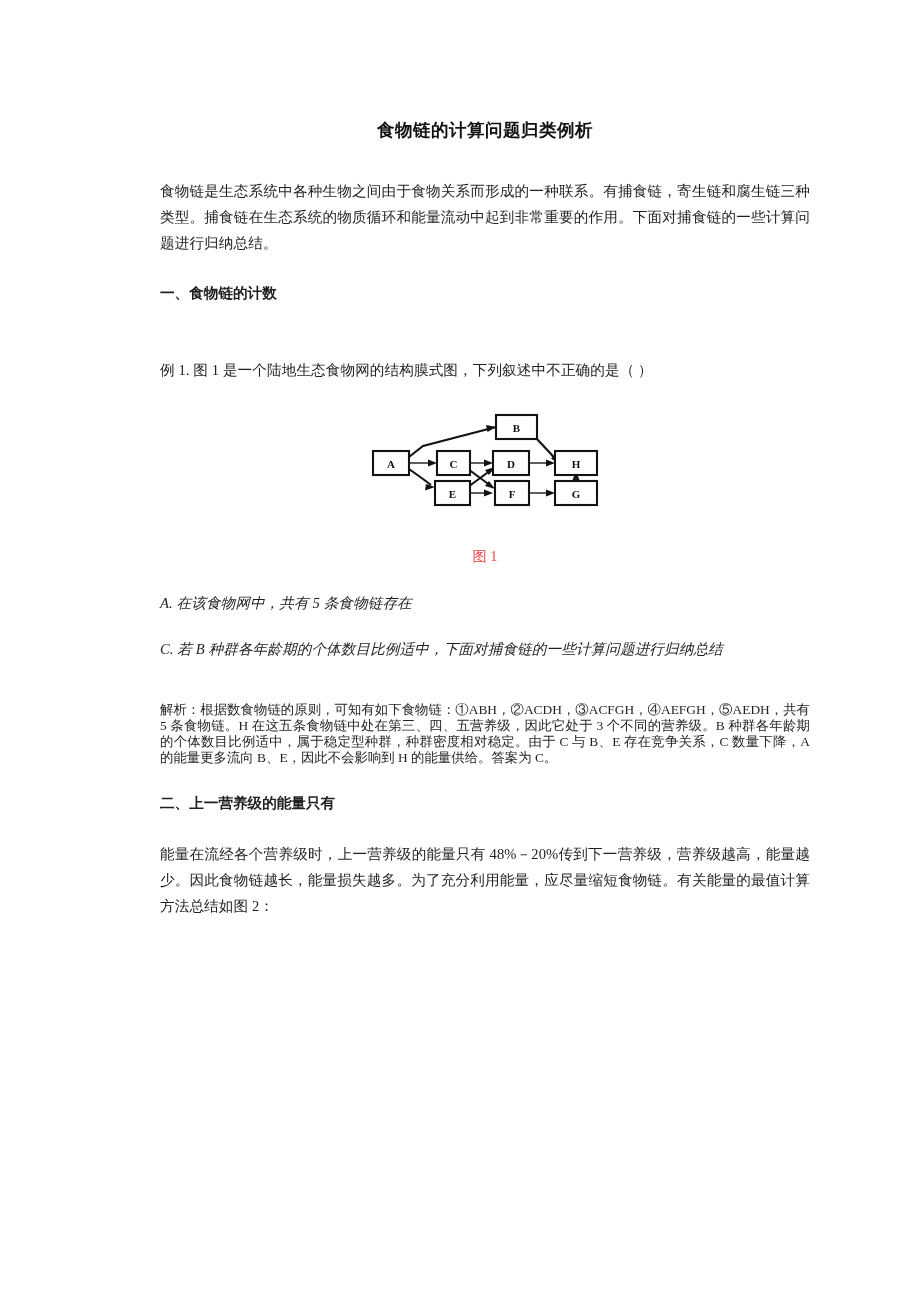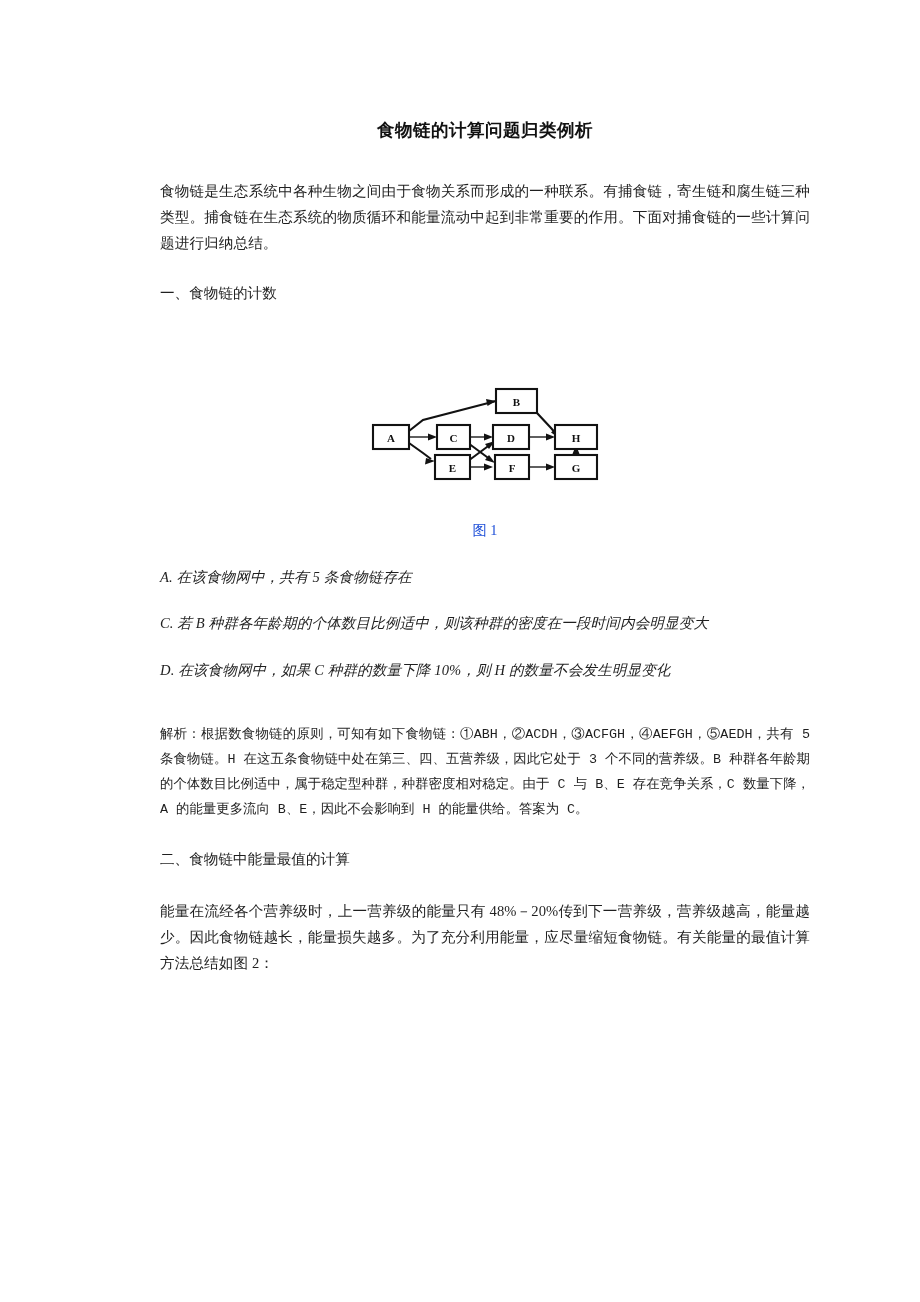--- a/index.html
+++ b/index.html
@@ -45,54 +45,54 @@
     text-align: justify;
     margin: 0;
     color: #1f1f1f;
     letter-spacing: 0.1px;
   }
   .sec-title {
     font-size: 14.6px;
     line-height: 25.5px;
     margin: 0;
     color: #1f1f1f;
+    font-weight: bold;
   }
   .gap-lg { height: 36px; }
   .gap-md { height: 25px; }
   .gap-sm { height: 18px; }
 
   .option {
     font-size: 14.6px;
     line-height: 25.5px;
     margin: 0;
     color: #1f1f1f;
     letter-spacing: 0.1px;
   }
   .option-row { margin-bottom: 21px; font-style: italic; }
 
   .analysis {
     font-size: 13.4px;
-    line-height: 25px;
+    line-height: 16px;
     text-align: justify;
     margin: 0;
     color: #1f1f1f;
-    font-family: Liberation Mono, monospace;
   }
 
   
   .figure-wrap {
     width: 650px;
     display: flex;
     justify-content: center;
   }
   .figure-caption {
     text-align: center;
     font-size: 14.2px;
     margin: 0;
-    color: #1d4ed8;
+    color: #ef4444;
   }
   svg.foodweb { display: block; }
   svg.foodweb .bx {
     fill: #ffffff;
     stroke: #121212;
     stroke-width: 2.1;
   }
   svg.foodweb .lbl {
     font-family: "Liberation Serif", serif;
     font-size: 11px;
@@ -126,20 +126,21 @@
 
     <div class="gap-md"></div>
 
     <p class="sec-title">一、食物链的计数</p>
 
     <div class="gap-md"></div>
 
 
     <div class="gap-md"></div>
 
+    <p class="body-text">例 1. 图 1 是一个陆地生态食物网的结构膜式图，下列叙述中不正确的是（  ）</p>
 
     <div class="gap-sm"></div>
 
     <div class="figure-wrap">
       <svg class="foodweb" width="240" height="110" viewBox="0 0 240 110">
 
         <g>
           <path class="ln" d="M 44 56 L 58 45 L 131 26"></path>
           <path d="M 131 26 L 121 24 L 122.5 31 Z" fill="#121212"></path>
         </g>
@@ -230,30 +231,29 @@
     </div>
 
     <div class="gap-lg"></div>
 
     <p class="figure-caption">图 1</p>
 
     <div class="gap-md"></div>
 
     <div>
       <p class="option option-row">A. 在该食物网中，共有 5 条食物链存在</p>
-      <p class="option option-row">C. 若 B 种群各年龄期的个体数目比例适中，则该种群的密度在一段时间内会明显变大</p>
-      <p class="option option-row">D. 在该食物网中，如果 C 种群的数量下降 10%，则 H 的数量不会发生明显变化</p>
+      <p class="option option-row">C. 若 B 种群各年龄期的个体数目比例适中，下面对捕食链的一些计算问题进行归纳总结</p>
     </div>
 
     <div class="gap-sm"></div>
 
     <p class="analysis">解析：根据数食物链的原则，可知有如下食物链：①ABH，②ACDH，③ACFGH，④AEFGH，⑤AEDH，共有 5 条食物链。H 在这五条食物链中处在第三、四、五营养级，因此它处于 3 个不同的营养级。B 种群各年龄期的个体数目比例适中，属于稳定型种群，种群密度相对稳定。由于 C 与 B、E 存在竞争关系，C 数量下降，A 的能量更多流向 B、E，因此不会影响到 H 的能量供给。答案为 C。</p>
 
     <div class="gap-md"></div>
 
-    <p class="sec-title">二、食物链中能量最值的计算</p>
+    <p class="sec-title">二、上一营养级的能量只有</p>
 
     <div class="gap-md"></div>
 
     <p class="body-text">能量在流经各个营养级时，上一营养级的能量只有 48%－20%传到下一营养级，营养级越高，能量越少。因此食物链越长，能量损失越多。为了充分利用能量，应尽量缩短食物链。有关能量的最值计算方法总结如图 2：</p>
 
   </div>
 </div>
 
 </body></html>

